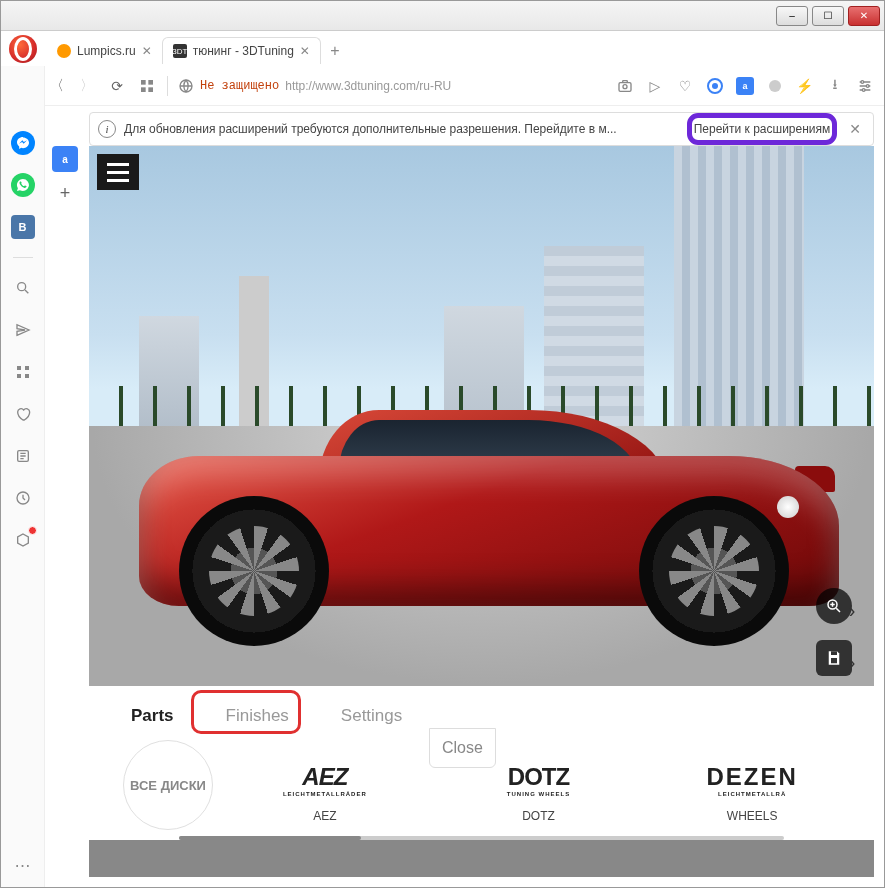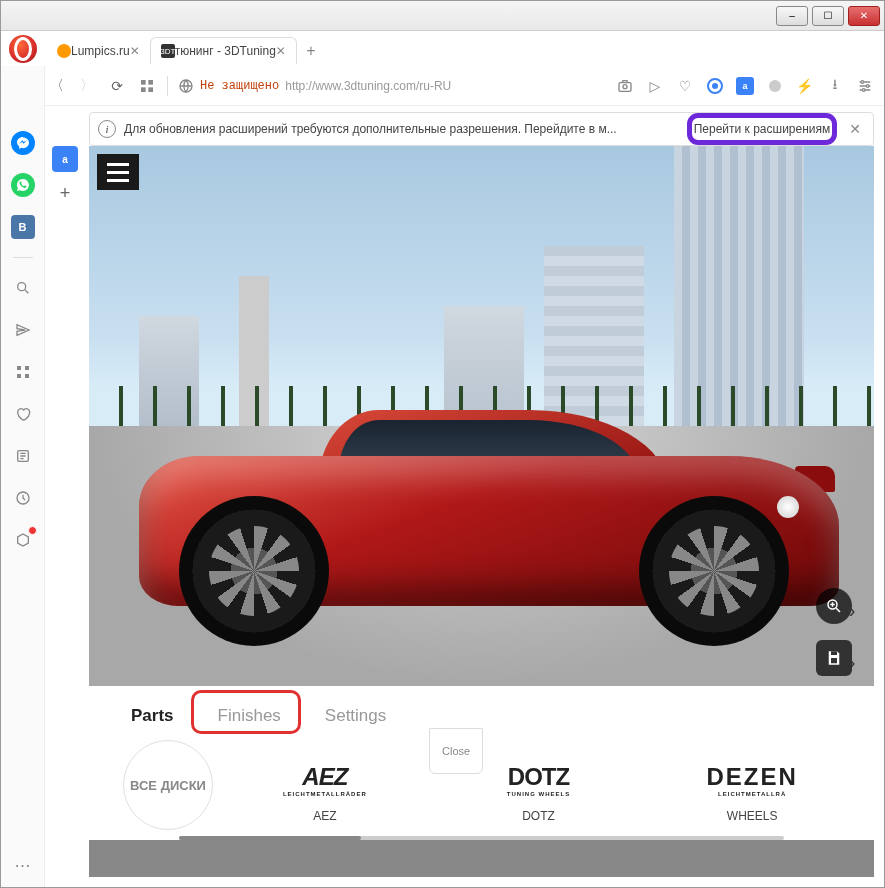--- a/index.html
+++ b/index.html
@@ -7,21 +7,21 @@
 
 
 .win-top { height: 30px; background: linear-gradient(#f5f5f5,#e8e8e8); display: flex; justify-content: flex-end; align-items: center; border-bottom: 1px solid #ccc; }
 .win-btn { width: 32px; height: 20px; margin-right: 4px; border: 1px solid #888; border-radius: 3px; display: flex; align-items: center; justify-content: center; font-size: 10px; background: linear-gradient(#f8f8f8,#ddd); cursor: pointer; }
 .win-btn.close { background: linear-gradient(#e87070,#c83030); color: #fff; border-color: #a02020; }
 
 
 .tabs-bar { height: 35px; display: flex; align-items: center; padding: 4px 6px 0 46px; background: #fff; position: relative; }
 .opera-o { position: absolute; left: 8px; top: 4px; width: 28px; height: 28px; border-radius: 50%; background: radial-gradient(circle at 40% 35%, #ff6a3a, #d42a2a 60%, #9a1a1a); display: flex; align-items: center; justify-content: center; }
 .opera-o::after { content: ""; width: 12px; height: 18px; border: 3px solid #fff; border-radius: 50%; }
-.tab { display: flex; padding: 6px 10px; font-size: 12px; color: #444; border-radius: 6px 6px 0 0; cursor: pointer; max-width: 200px; }
+.tab { display: flex; gap: 6px; padding: 6px 10px; font-size: 12px; color: #444; border-radius: 6px 6px 0 0; cursor: pointer; max-width: 200px; }
 .tab.active { background: #fff; border: 1px solid #ddd; border-bottom: none; }
 .tab .fav { width: 14px; height: 14px; border-radius: 50%; background: #f90; flex: none; }
 .tab .fav.d { border-radius: 2px; background: #333; color: #fff; font-size: 8px; display:flex;align-items:center;justify-content:center;}
 .tab-close { font-size: 12px; color: #888; }
 .newtab { width: 20px; height: 20px; display: flex; align-items: center; justify-content: center; color: #888; font-size: 16px; margin-left: 4px; cursor: pointer; }
 
 
 .addr-bar { height: 40px; display: flex; align-items: center; gap: 10px; padding: 0 10px 0 46px; border-bottom: 1px solid #eee; }
 .nav-btn { width: 20px; height: 20px; display: flex; align-items: center; justify-content: center; color: #666; cursor: pointer; font-size: 14px; }
 .nav-btn.small { font-size: 12px; }
@@ -81,25 +81,25 @@
 
 .ov-ctrl { position: absolute; right: 12px; width: 36px; height: 36px; background: rgba(0,0,0,0.7); border-radius: 50%; color: #fff; display: flex; align-items: center; justify-content: center; cursor: pointer; font-size: 16px; }
 .ov-zoom { bottom: 66px; }
 .ov-next { bottom: 62px; right: 0; width: 24px; background: transparent; color: #333; font-size: 20px; border-radius: 0;}
 .ov-save { bottom: 14px; border-radius: 6px; }
 .ov-save-next{bottom:10px;right:0;width:24px;background:transparent;color:#333;font-size:20px;border-radius:0;}
 .ov-wrap{position:absolute;right:10px;bottom:-4px;height:110px;width:70px;z-index:4;}
 
 
 .panel { background: #fff; position: relative; }
-.ptabs { display: flex; gap: 0; padding: 10px 0 6px 20px; }
+.ptabs { display: flex; gap: 8px; padding: 10px 0 6px 20px; }
 .ptab { padding: 10px 22px; font-size: 17px; color: #999; cursor: pointer; border-radius: 10px 10px 0 0; background:#fff;}
 .ptab.active { color: #222; font-weight: 600; }
 .highlight { position: absolute; left: 102px; top: 4px; width: 110px; height: 44px; border: 3px solid #e03030; border-radius: 10px; pointer-events: none; }
-.close-pill { position: absolute; left: 340px; top: 42px; font-size: 11px; color: #888; border: 1px solid #ddd; border-radius: 0 0 6px 6px; padding: 16px 12px; cursor: pointer; background:#fff;}
+.close-pill { position: absolute; left: 340px; top: 42px; font-size: 16px; color: #888; border: 1px solid #ddd; border-radius: 0 0 6px 6px; padding: 10px 12px; cursor: pointer; background:#fff;}
 .brands { display: flex; align-items: center; padding: 8px 20px 4px; gap: 10px; }
 .brand { flex: 1; text-align: center; }
 .brand-logo { height: 46px; display: flex; flex-direction: column; align-items: center; justify-content: center; color: #222; }
 .brand-logo .big { font-size: 24px; font-weight: 900; font-style: italic; letter-spacing: -1px; }
 .brand-logo .sub { font-size: 6px; letter-spacing: 1px; font-weight: bold; }
 .brand-logo.dotz .big{font-style:normal;font-weight:900;}
 .brand-logo.dezen .big{font-weight:700;font-style:normal;letter-spacing:2px;}
 .all-circle { width: 90px; height: 90px; border: 1px solid #e0e0e0; border-radius: 50%; display: flex; align-items: center; justify-content: center; font-size: 13px; font-weight: 700; color: #888; cursor: pointer; margin-top:-10px;margin-left:14px;}
 .brand-name { font-size: 12px; color: #444; margin-top: 6px; }
 .hscroll{height:4px;background:#ccc;margin:2px 90px 0;border-radius:2px;position:relative;}

